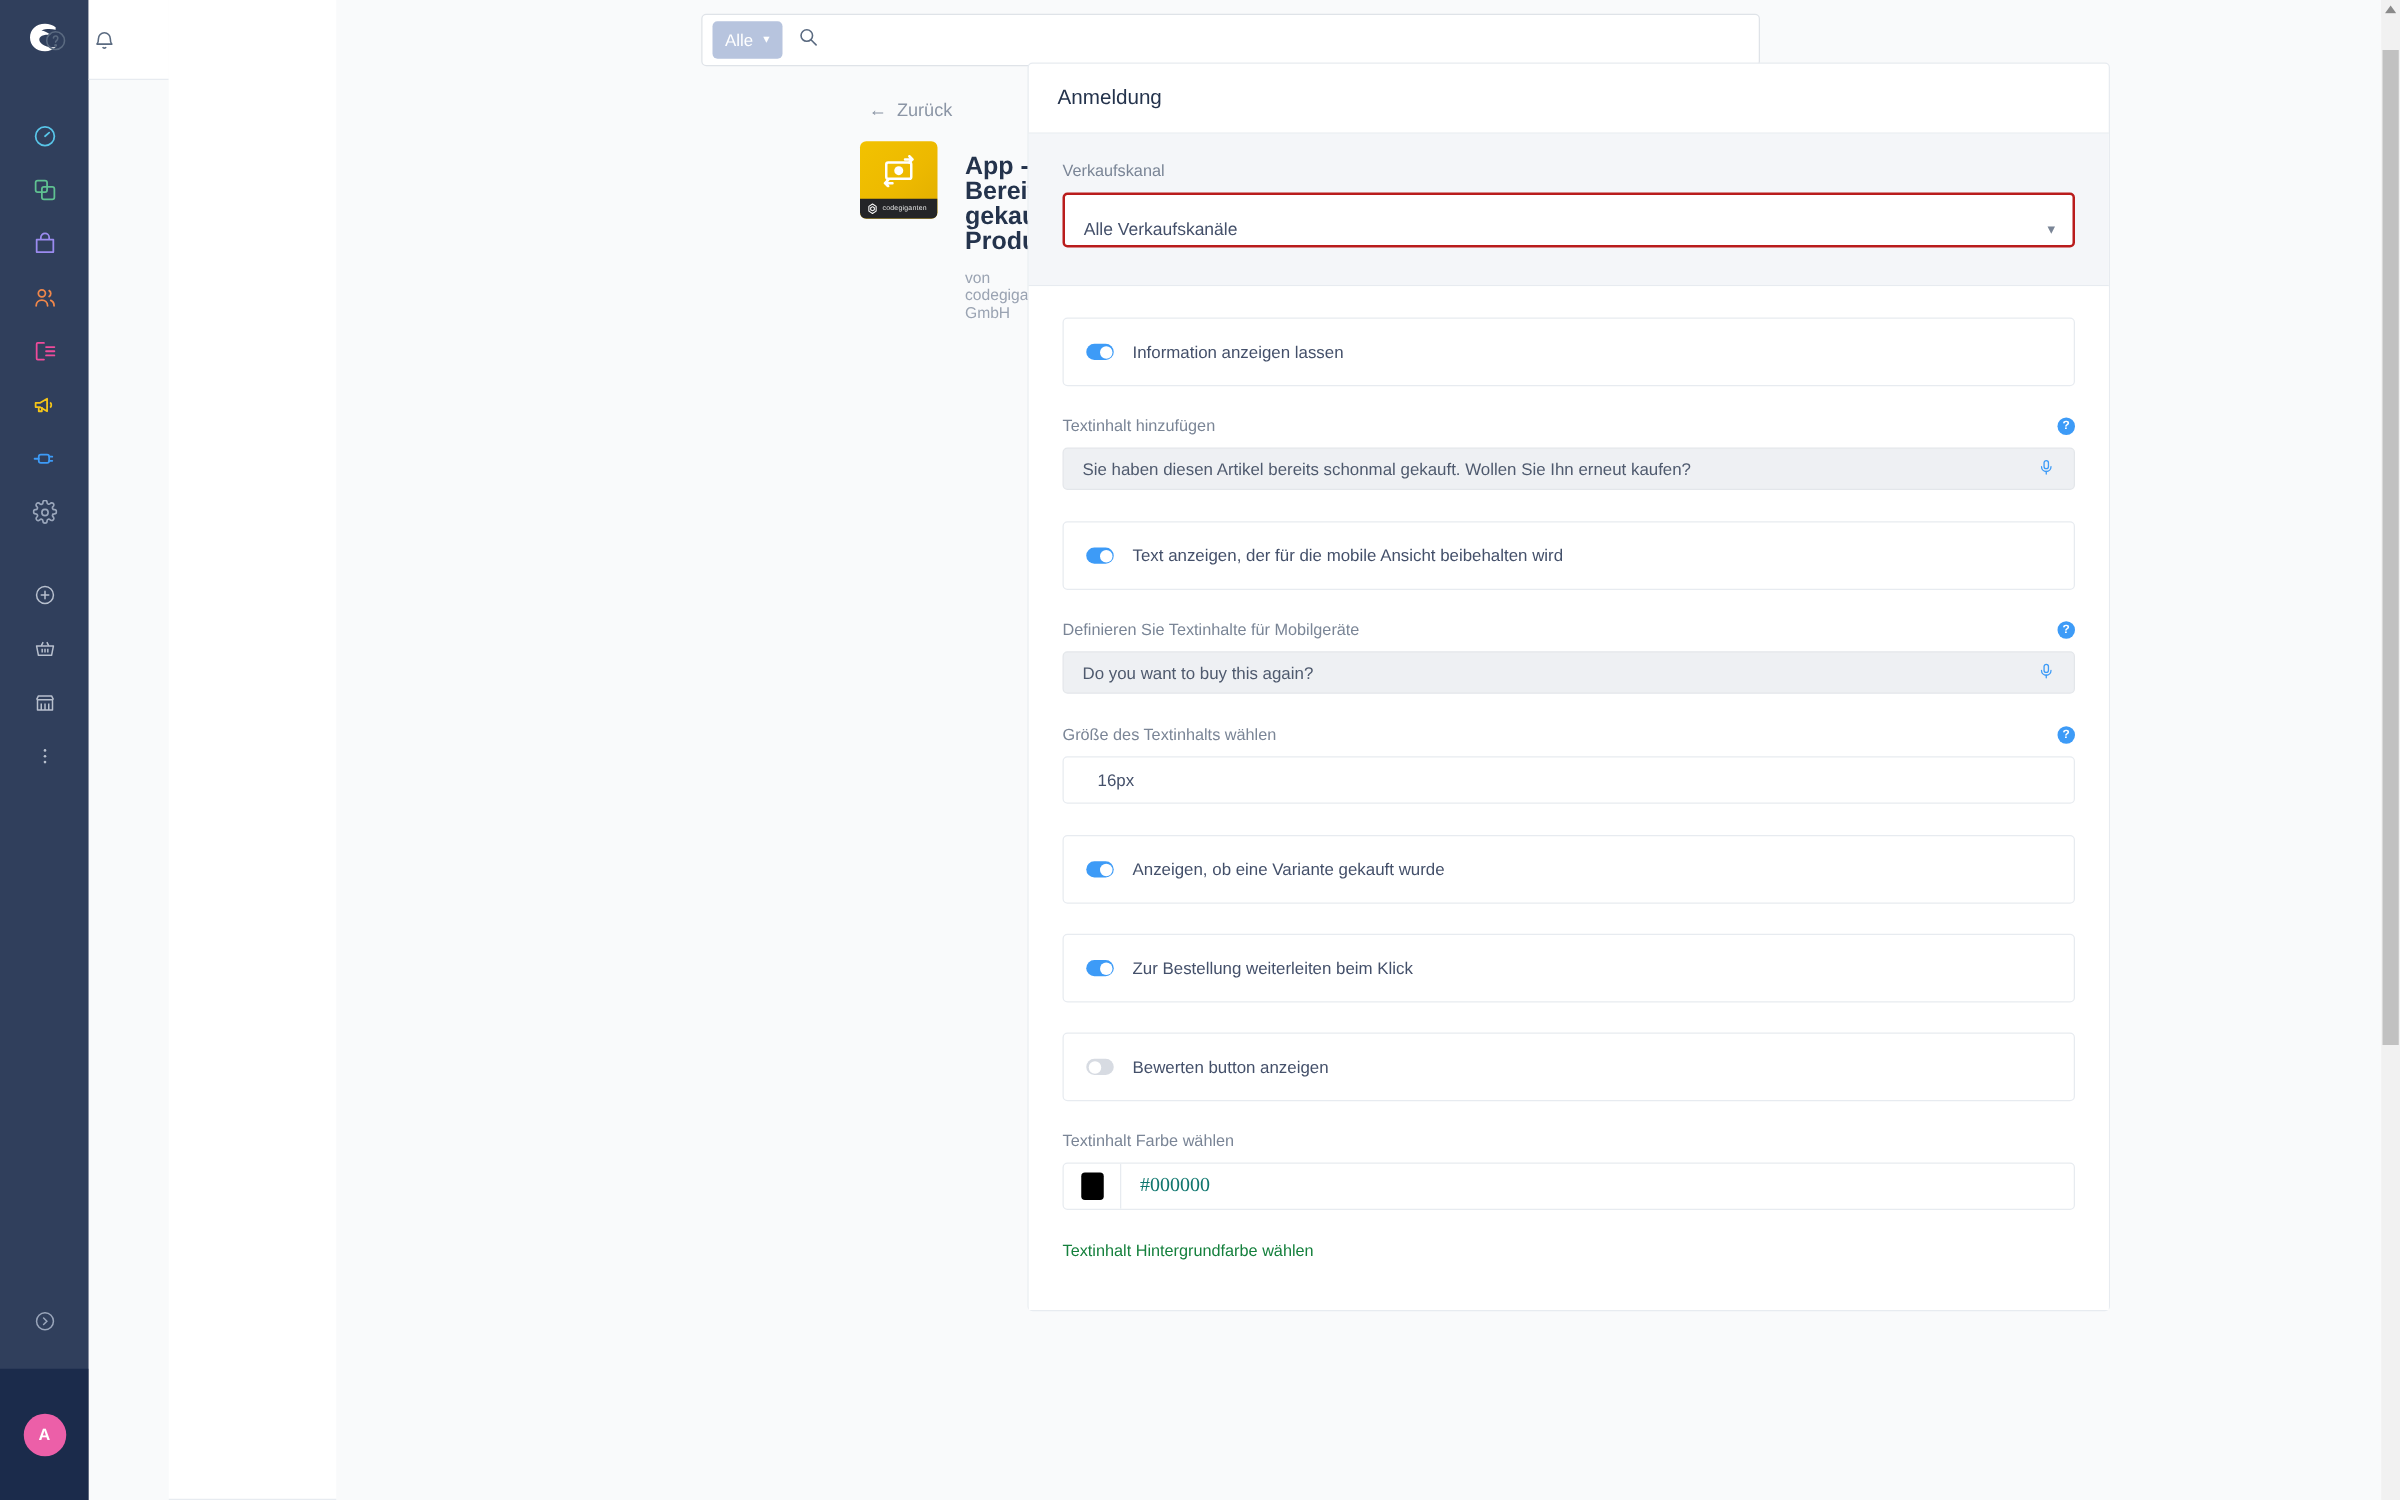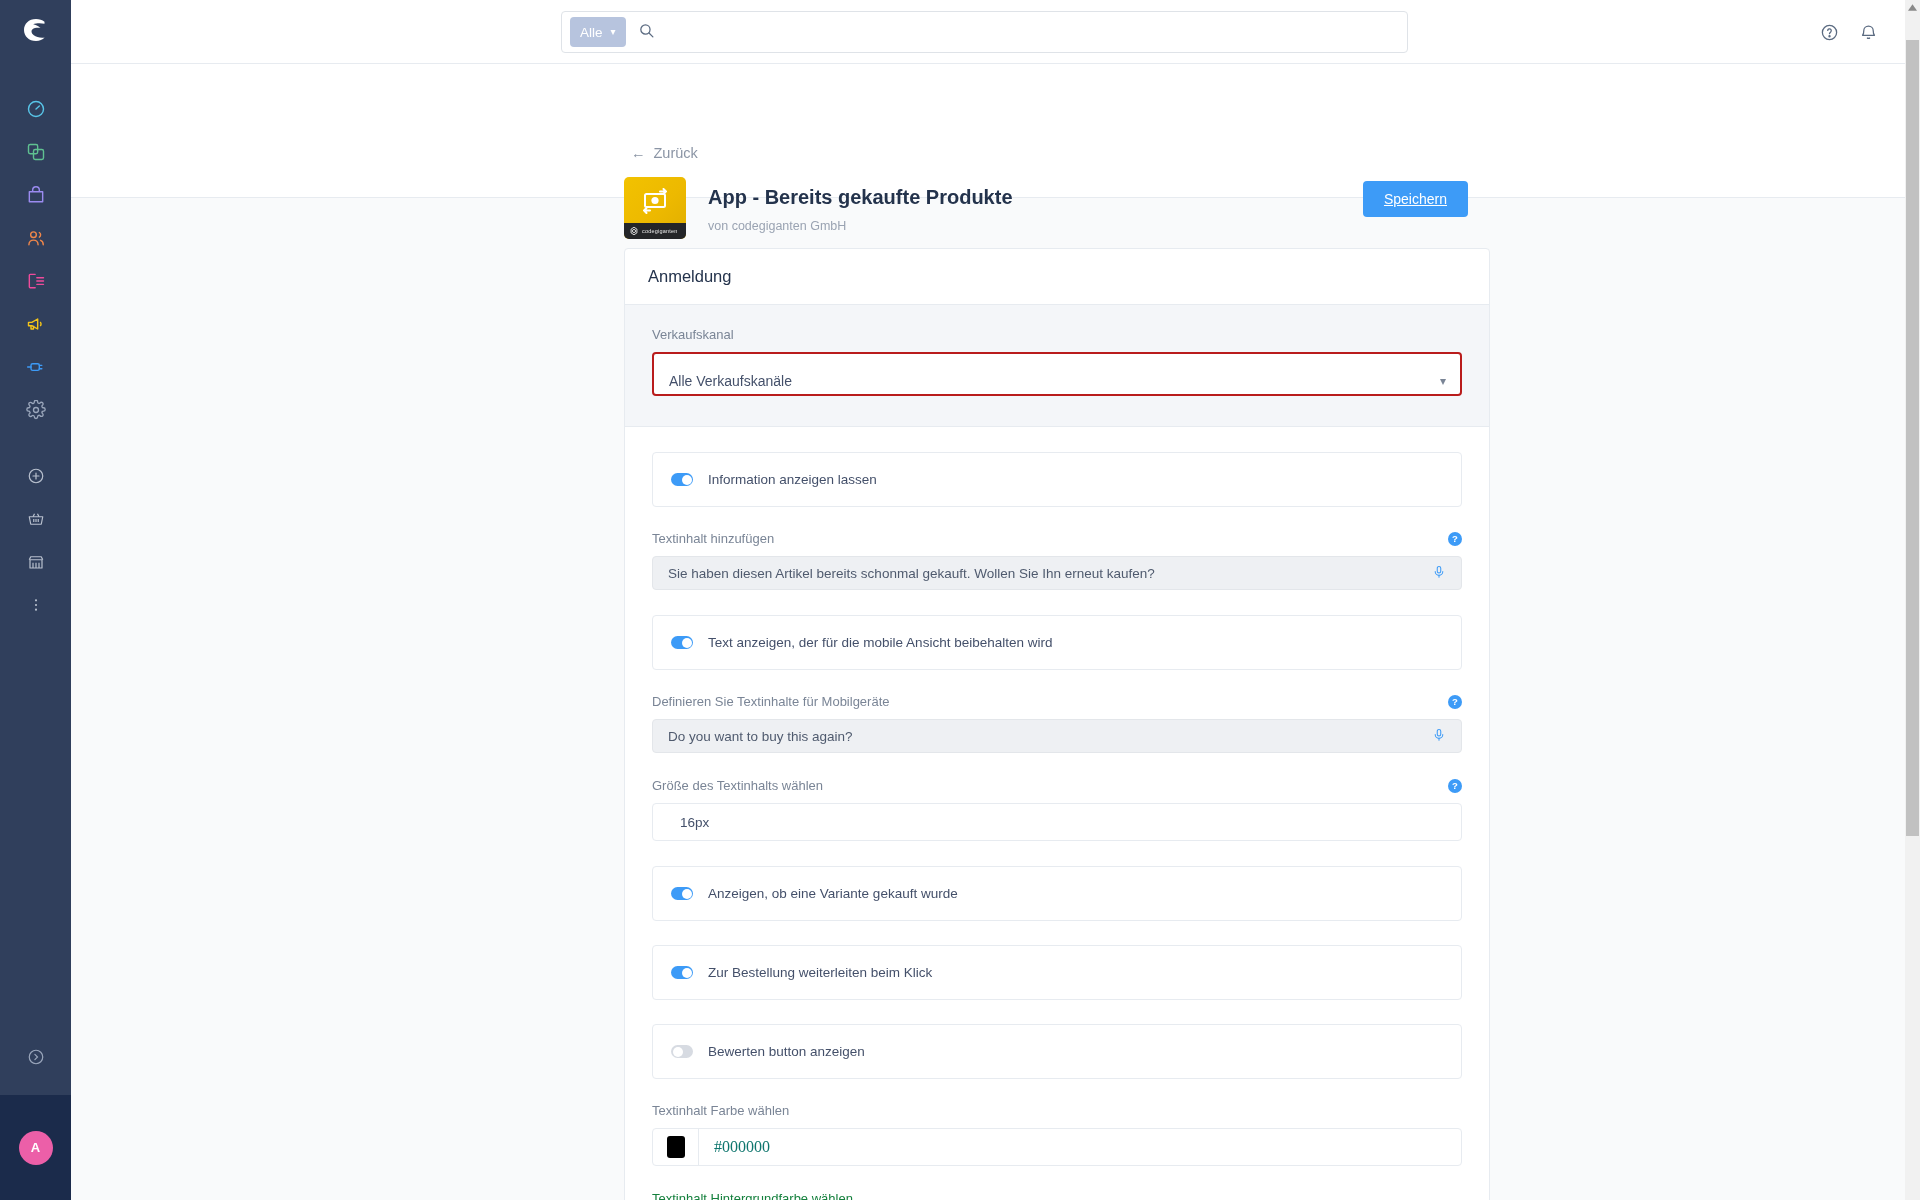--- a/index.html
+++ b/index.html
@@ -44,21 +44,21 @@
   .avatar {
     width: 34px; height: 34px; border-radius: 50%;
     background: #ec5fa8;
     color: #fff; font-size: 13px; font-weight: 600;
     display: flex; align-items: center; justify-content: center;
   }
 
   
   .main {
     flex: 1 1 auto; height: 1200px;
-    display: flex; flex-direction: column;
+    display: flex; 
     position: relative;
     background: #f9fafb;
   }
 
   
   .topbar {
     height: 64px; background: #ffffff;
     display: flex; align-items: center;
     border-bottom: 1px solid #e7ebf0;
     flex: 0 0 64px;

